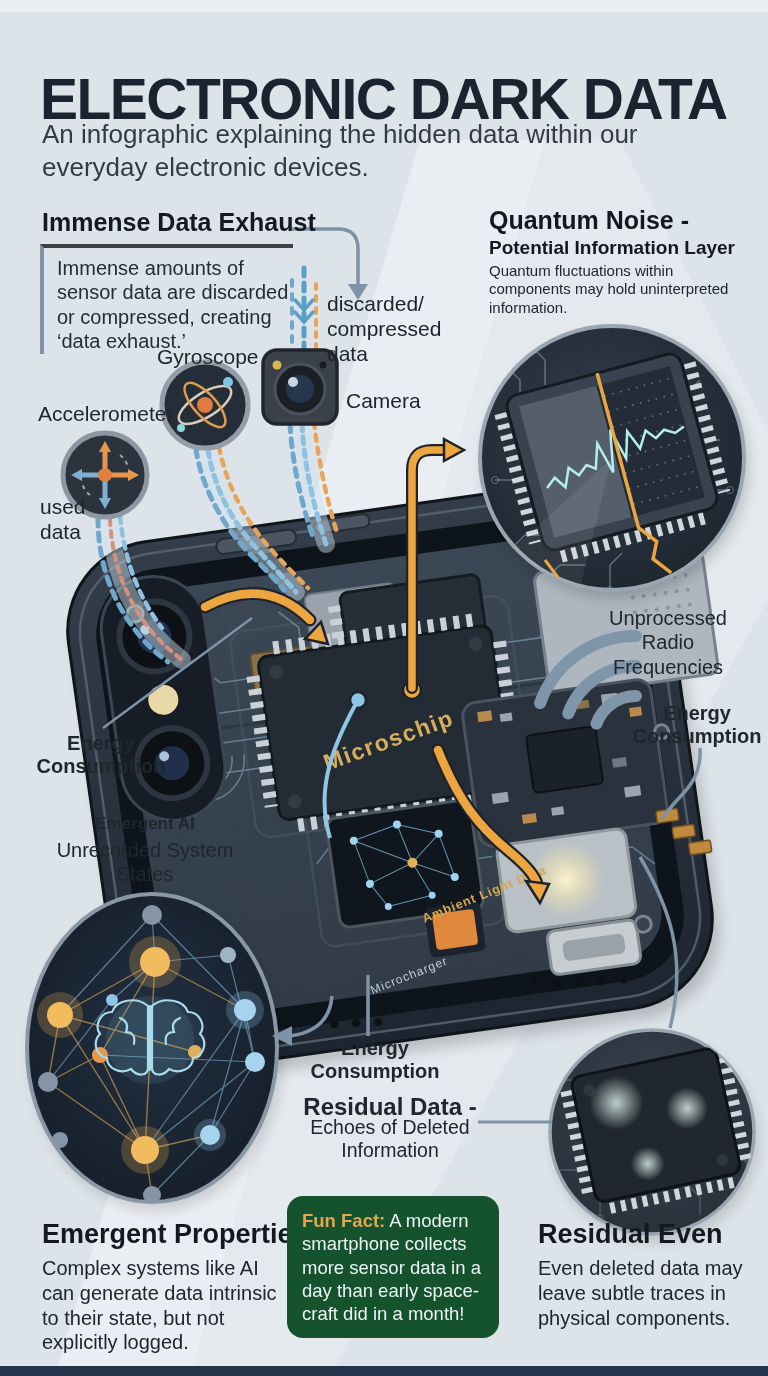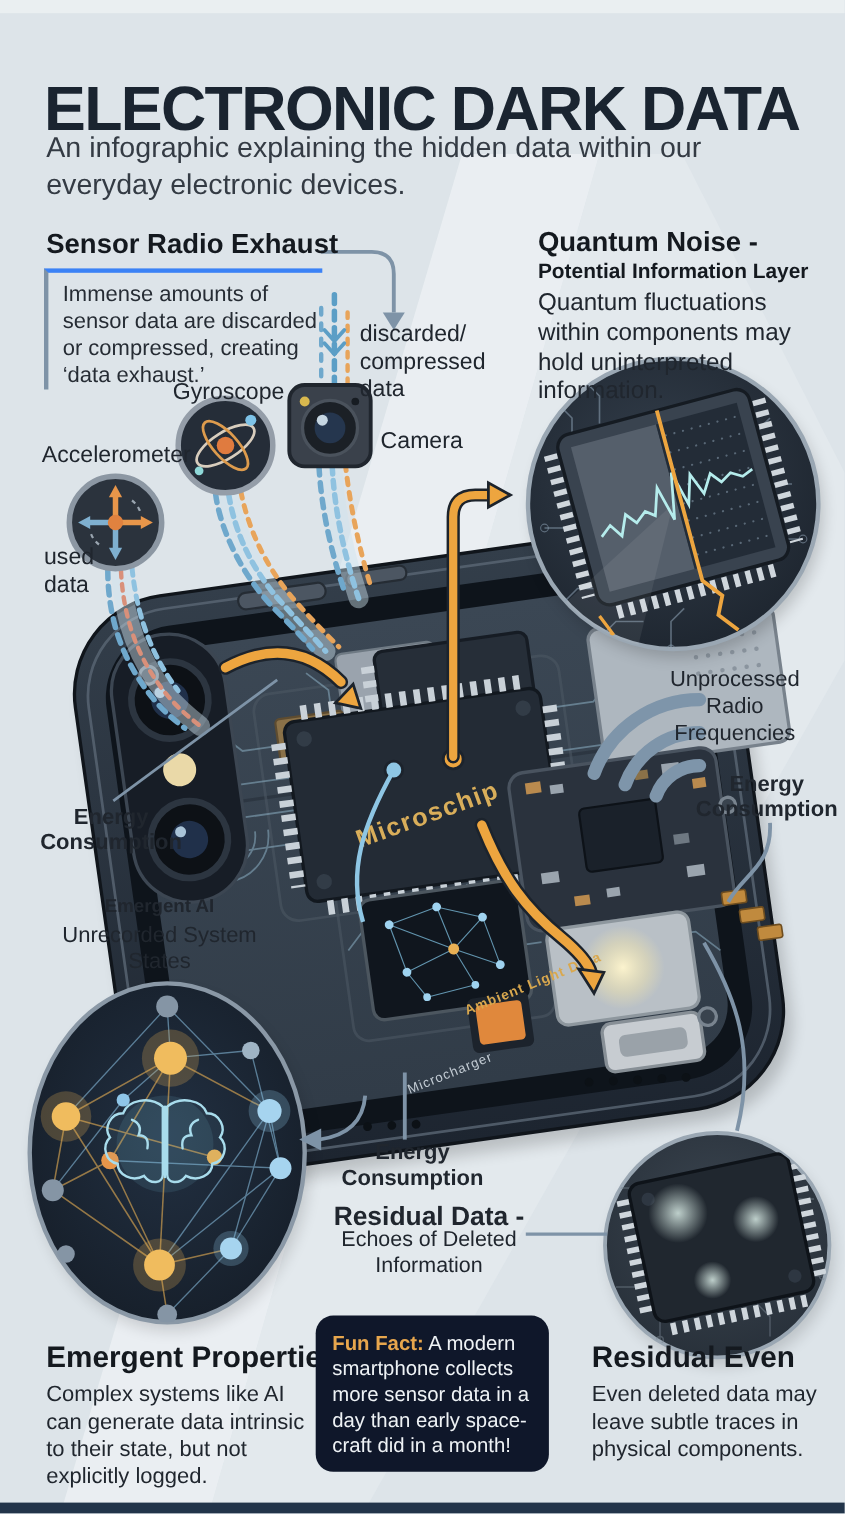--- a/index.html
+++ b/index.html
@@ -8,40 +8,40 @@
   .abs{position:absolute;}
   .art{position:absolute;left:0;top:0;z-index:1;}
   .txt{position:absolute;z-index:5;}
   .ml{white-space:pre-line;}
   .ctr{text-align:center;}
   #title{left:40px;top:50px;width:710px;font-size:57px;font-weight:bold;
          letter-spacing:-1.5px;color:#1a2430;margin-top:16px;}
   #subtitle{left:42px;top:118px;width:690px;font-size:26px;line-height:1.25;color:#343b44;}
   #sde-h{left:42px;top:208px;font-size:25px;font-weight:bold;color:#14191f;}
   #sde-b{left:40px;top:244px;width:236px;font-size:20px;line-height:1.22;color:#262c34;
-         border-left:4px solid #7e93a7;border-top:4px solid #3b82f6;padding:8px 0 0 13px;}
+         border-left:4px solid #7e93a7;border-top:4px solid #404040;padding:8px 0 0 13px;}
   #lbl-discarded{left:327px;top:292px;font-size:21px;line-height:1.18;}
   #lbl-gyro{left:157px;top:345px;font-size:21px;}
   #lbl-accel{left:38px;top:402px;font-size:21px;}
   #lbl-camera{left:346px;top:389px;font-size:21px;}
   #lbl-used{left:40px;top:494px;font-size:21px;line-height:1.2;}
   #qn-h{left:489px;top:206px;font-size:25px;font-weight:bold;color:#14191f;}
   #qn-sh{left:489px;top:237px;font-size:19px;font-weight:bold;color:#14191f;}
-  #qn-b{left:489px;top:262px;width:262px;font-size:22px;line-height:1.22;}
+  #qn-b{left:489px;top:262px;width:262px;font-size:15px;line-height:1.22;}
   #lbl-radio{left:592px;top:606px;width:152px;font-size:20px;line-height:1.22;}
   #lbl-energy-r{left:628px;top:702px;width:138px;font-size:20px;font-weight:bold;line-height:1.15;}
   #lbl-energy-l{left:26px;top:732px;width:150px;font-size:20px;font-weight:bold;line-height:1.15;}
   #lbl-eai-h{left:55px;top:814px;width:180px;font-size:17px;font-weight:bold;}
   #lbl-eai-s{left:40px;top:838px;width:210px;font-size:20px;line-height:1.2;}
   #lbl-energy-b{left:290px;top:1037px;width:170px;font-size:20px;font-weight:bold;line-height:1.15;}
   #lbl-res-h{left:300px;top:1093px;width:180px;font-size:24px;font-weight:bold;}
   #lbl-res-s{left:290px;top:1116px;width:200px;font-size:19.5px;line-height:1.2;}
   #ft-em-h{left:42px;top:1219px;font-size:27px;font-weight:bold;color:#14191f;}
   #ft-em-b{left:42px;top:1256px;width:242px;font-size:20px;line-height:1.24;}
-  #funfact{left:287px;top:1196px;width:212px;box-sizing:border-box;background:#0f172a;
+  #funfact{left:287px;top:1196px;width:212px;box-sizing:border-box;background:#14532d;
            border-radius:16px;padding:13px 15px;font-size:18.5px;line-height:1.26;color:#eef2f5;}
   #funfact .ff-label{color:#e7a64d;font-weight:bold;}
   #ft-rd-h{left:538px;top:1219px;font-size:27px;font-weight:bold;color:#14191f;}
   #ft-rd-b{left:538px;top:1256px;width:222px;font-size:20px;line-height:1.24;}
   #topstrip{left:0;top:0;width:768px;height:12px;background:#eef1f3;opacity:.8;z-index:0;}
   #botbar{left:0;top:1366px;width:768px;height:10px;background:#22344a;z-index:6;}
 </style>
 </head>
 <body>
 
@@ -487,21 +487,21 @@
     <polygon points="464,450 444,439 444,461" fill="#eda53f" stroke="#1c232c" stroke-width="2.5"></polygon>
     <path d="M438,750 C458,800 478,826 510,852 Q534,872 537,884" fill="none" stroke="#1c232c" stroke-width="13" stroke-linecap="round"></path>
     <path d="M438,750 C458,800 478,826 510,852 Q534,872 537,884" fill="none" stroke="#eda53f" stroke-width="8.5" stroke-linecap="round"></path>
     <polygon points="540,903 526,881 549,884" fill="#eda53f" stroke="#1c232c" stroke-width="2.5"></polygon>
   </g>
 </svg>
 
 <div id="title" class="txt">ELECTRONIC DARK DATA</div>
 <div id="subtitle" class="txt">An infographic explaining the hidden data within our everyday electronic devices.</div>
 
-<div id="sde-h" class="txt">Sensor Radio Exhaust</div>
+<div id="sde-h" class="txt">Immense Data Exhaust</div>
 <div id="sde-b" class="txt">Immense amounts of sensor data are discarded or compressed, creating ‘data exhaust.’</div>
 <div id="lbl-discarded" class="txt ml">discarded/
 compressed
 data</div>
 <div id="lbl-gyro" class="txt">Gyroscope</div>
 <div id="lbl-accel" class="txt">Accelerometer</div>
 <div id="lbl-camera" class="txt">Camera</div>
 <div id="lbl-used" class="txt ml">used
 data</div>
 

